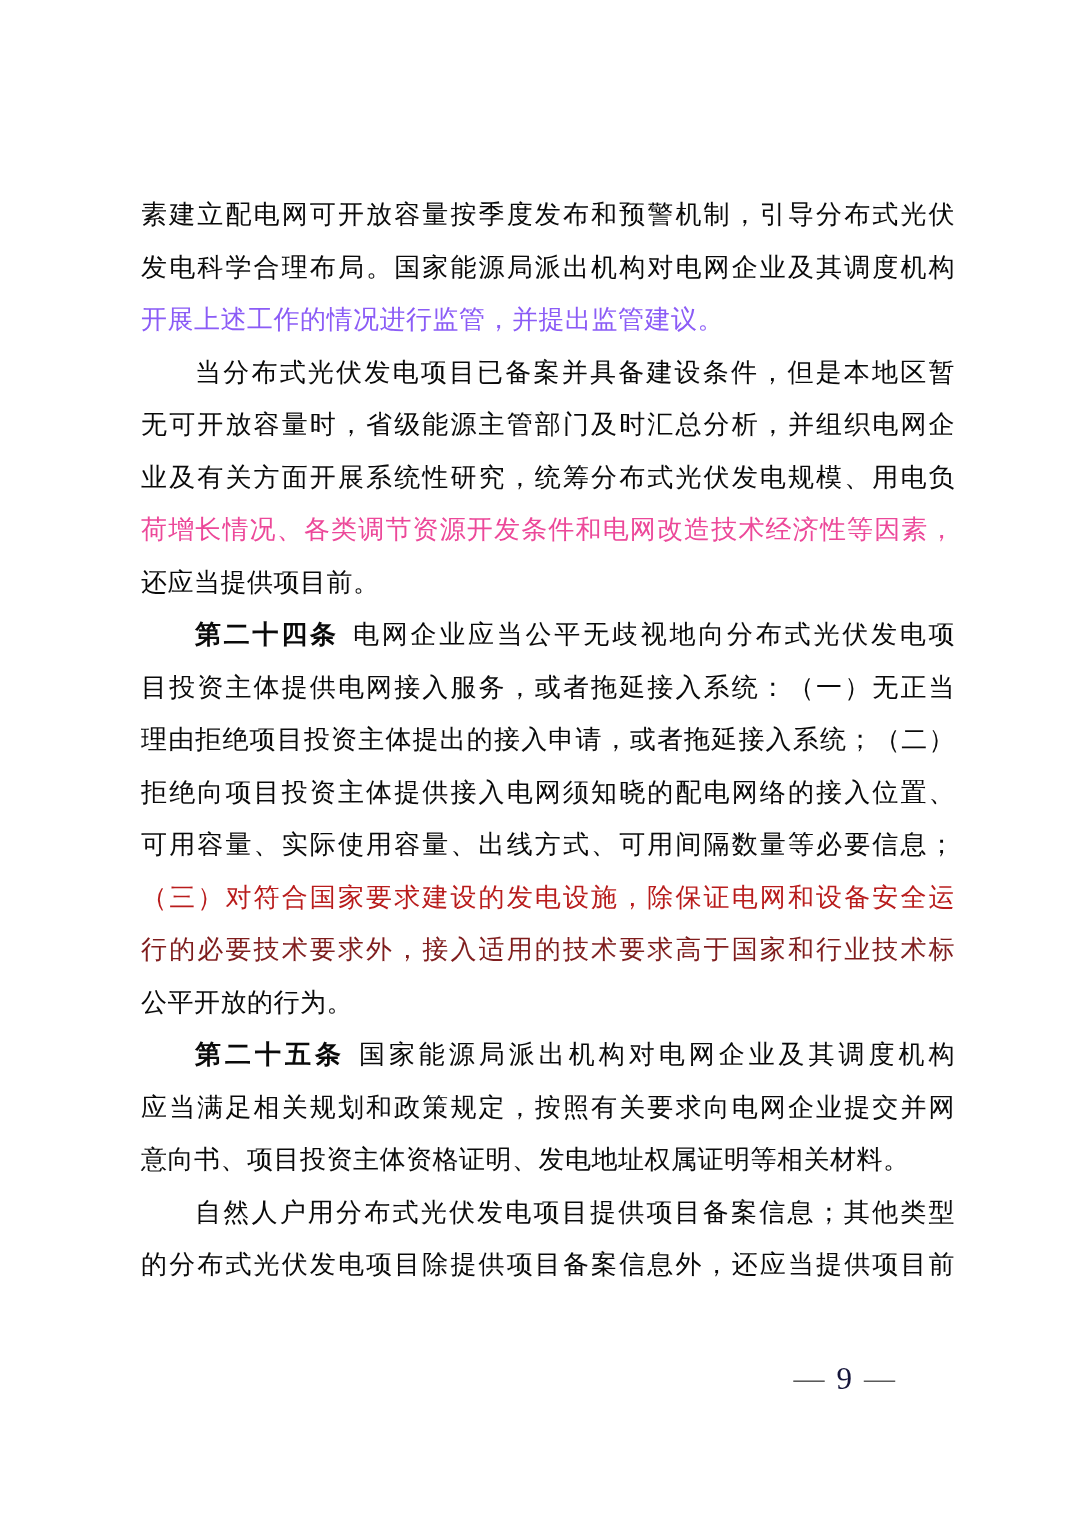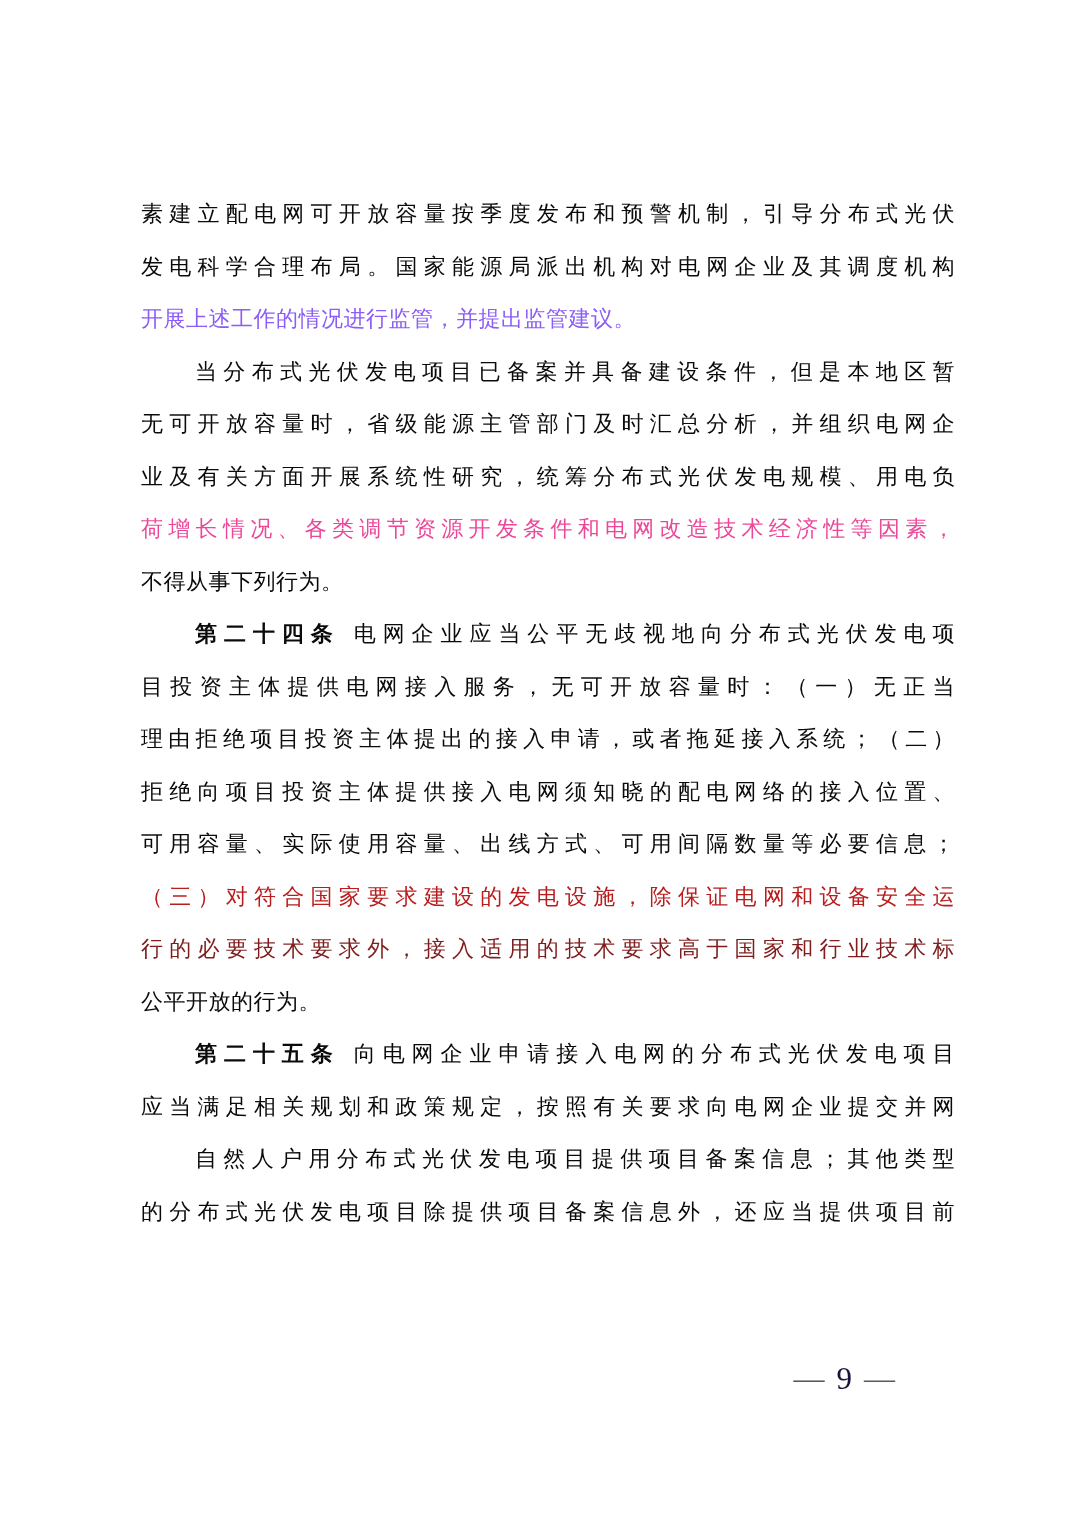--- a/index.html
+++ b/index.html
@@ -23,21 +23,21 @@
   }
   .text-col {
     position: absolute;
     left: 141px;
     top: 188px;
     width: 814px;
   }
   .line {
     height: 52.5px;
     line-height: 52.5px;
-    font-size: 22px;
+    font-size: 26px;
     color: #0a0a0a;
     text-align: justify;
     text-align-last: justify;
     text-justify: inter-character;
     letter-spacing: 0.5px;
   }
   .line.left {
     text-align: left;
     text-align-last: left;
   }
@@ -70,30 +70,31 @@
 
 <div class="page">
   <div class="text-col">
       <div class="line" style="color: rgb(10, 10, 10);"><span class="seg">素建立配电网可开放容量按季度发布和预警机制，引导分布式光伏</span></div>
       <div class="line" style="color: rgb(10, 10, 10);"><span class="seg">发电科学合理布局。国家能源局派出机构对电网企业及其调度机构</span></div>
       <div class="line left" style="color: #8b5cf6;"><span class="seg">开展上述工作的情况进行监管，并提出监管建议。</span></div>
       <div class="line indent" style="color: rgb(10, 10, 10);"><span class="seg">当分布式光伏发电项目已备案并具备建设条件，但是本地区暂</span></div>
       <div class="line" style="color: rgb(10, 10, 10);"><span class="seg">无可开放容量时，省级能源主管部门及时汇总分析，并组织电网企</span></div>
       <div class="line" style="color: rgb(10, 10, 10);"><span class="seg">业及有关方面开展系统性研究，统筹分布式光伏发电规模、用电负</span></div>
       <div class="line" style="color: #ec4899;"><span class="seg">荷增长情况、各类调节资源开发条件和电网改造技术经济性等因素，</span></div>
-      <div class="line left" style="color: rgb(10, 10, 10);"><span class="seg">不得从事下列行为。</span></div>
+      <div class="line left" style="color: rgb(10, 10, 10);"><span class="seg">还应当提供项目前。</span></div>
       <div class="line indent" style="color: rgb(10, 10, 10);"><span class="term">第二十四条</span><span class="seg">电网企业应当公平无歧视地向分布式光伏发电项</span></div>
-      <div class="line" style="color: rgb(10, 10, 10);"><span class="seg">目投资主体提供电网接入服务，无可开放容量时：（一）无正当</span></div>
+      <div class="line" style="color: rgb(10, 10, 10);"><span class="seg">目投资主体提供电网接入服务，或者拖延接入系统：（一）无正当</span></div>
       <div class="line" style="color: rgb(10, 10, 10);"><span class="seg">理由拒绝项目投资主体提出的接入申请，或者拖延接入系统；（二）</span></div>
       <div class="line" style="color: rgb(10, 10, 10);"><span class="seg">拒绝向项目投资主体提供接入电网须知晓的配电网络的接入位置、</span></div>
       <div class="line" style="color: rgb(10, 10, 10);"><span class="seg">可用容量、实际使用容量、出线方式、可用间隔数量等必要信息；</span></div>
       <div class="line" style="color: #b91c1c;"><span class="seg">（三）对符合国家要求建设的发电设施，除保证电网和设备安全运</span></div>
       <div class="line" style="color: #7f1d1d;"><span class="seg">行的必要技术要求外，接入适用的技术要求高于国家和行业技术标</span></div>
       <div class="line left" style="color: rgb(10, 10, 10);"><span class="seg">公平开放的行为。</span></div>
-      <div class="line indent" style="color: rgb(10, 10, 10);"><span class="term">第二十五条</span><span class="seg">向电网企业申请接入电网的分布式光伏发电项目</span></div>
+      <div class="line indent" style="color: rgb(10, 10, 10);"><span class="term">第二十五条</span><span class="seg">国家能源局派出机构对电网企业及其调度机构</span></div>
       <div class="line" style="color: rgb(10, 10, 10);"><span class="seg">应当满足相关规划和政策规定，按照有关要求向电网企业提交并网</span></div>
+      <div class="line left" style="color: rgb(10, 10, 10);"><span class="seg">意向书、项目投资主体资格证明、发电地址权属证明等相关材料。</span></div>
       <div class="line indent" style="color: rgb(10, 10, 10);"><span class="seg">自然人户用分布式光伏发电项目提供项目备案信息；其他类型</span></div>
       <div class="line" style="color: rgb(10, 10, 10);"><span class="seg">的分布式光伏发电项目除提供项目备案信息外，还应当提供项目前</span></div>
     </div>
   <div class="page-num">
     <span class="dash" style="color: rgb(90, 90, 90);">—</span><span class="num" style="color: rgb(22, 22, 58);">9</span><span class="dash" style="color: rgb(90, 90, 90);">—</span>
   </div>
 </div>
 
 </body></html>

